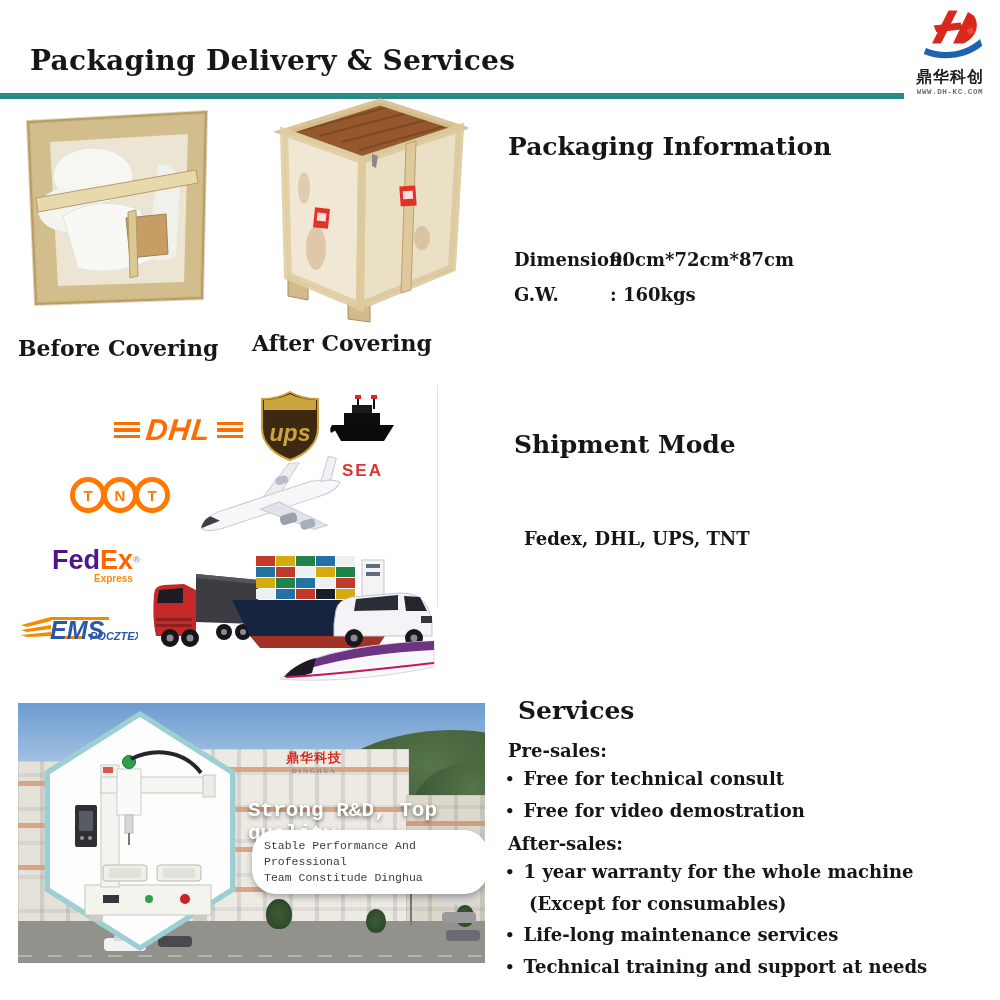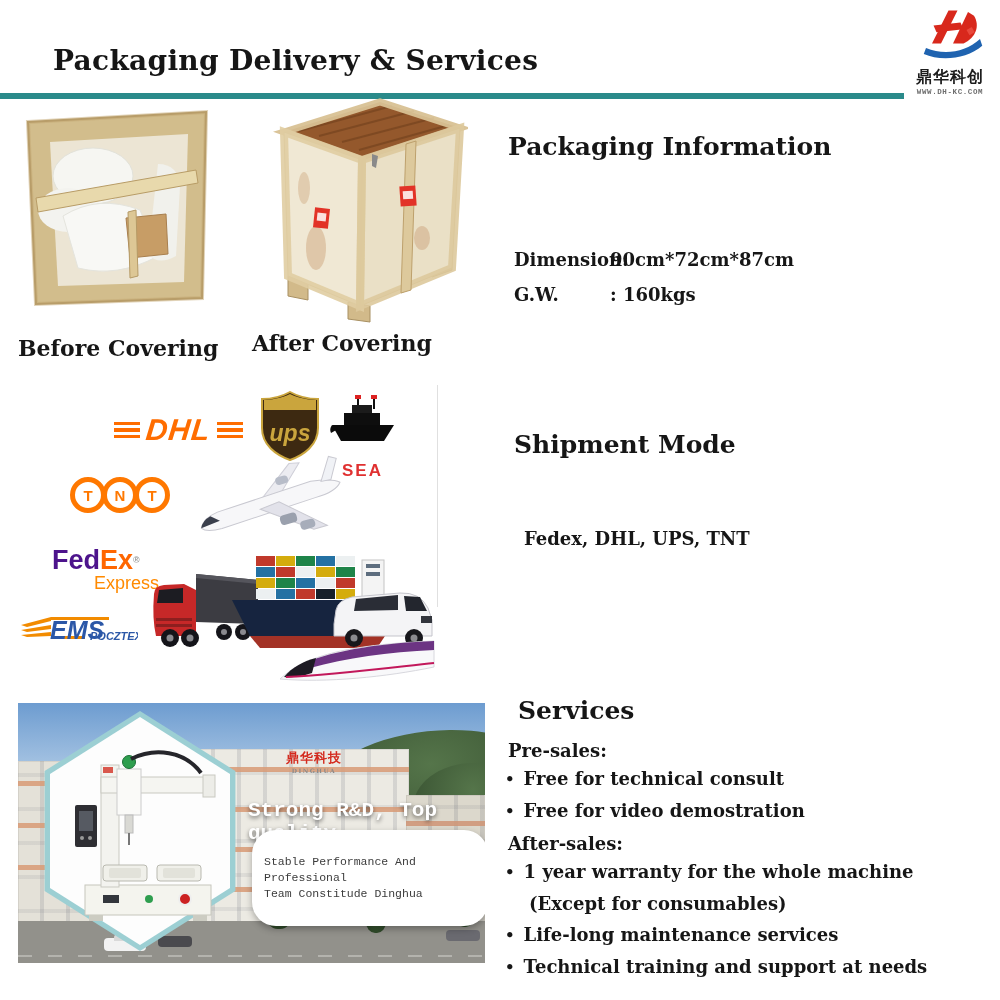--- a/index.html
+++ b/index.html
@@ -1,21 +1,21 @@
 <!DOCTYPE html>
 <html><head>
 <meta charset="utf-8">
 <style>
   html,body{margin:0;padding:0;background:#fff;}
   #page{position:relative;width:1000px;height:1000px;background:#fff;overflow:hidden;
         font-family:"DejaVu Serif","Liberation Serif",serif;color:#161616;}
   .abs{position:absolute;}
   .serifb{font-family:"DejaVu Serif","Liberation Serif",serif;font-weight:700;color:#161616;}
   .sans{font-family:Liberation Mono, monospace;}
-  .h1{font-size:28px;letter-spacing:.3px;margin-left:23px;}
+  .h1{font-size:28px;letter-spacing:.3px;}
   .h2{font-size:25px;}
   .body-line{font-size:18px;}
   .cap{font-size:22px;}
   
   #title{left:30px;top:44px;}
   #rule{left:0;top:93px;width:904px;height:6px;background:#2a8a8a;}
   #logo{left:902px;top:4px;width:96px;text-align:center;}
   #logo .cn{font-size:16px;font-weight:700;color:#1c1c1c;letter-spacing:1px;}
   #logo .web{font-size:7.5px;color:#6e6e6e;letter-spacing:.6px;font-weight:700;}
   
@@ -27,40 +27,40 @@
   .dhl .word{font-style:italic;font-weight:900;font-size:30px;color:#ff6d00;
              font-family:"Liberation Sans",sans-serif;letter-spacing:1px;transform:skewX(-6deg);}
   .tnt{left:60px;top:92px;display:flex;}
   .tnt span{width:26px;height:26px;border:5px solid #ff7800;border-radius:50%;background:#fff;
             display:flex;align-items:center;justify-content:center;color:#ff7800;font-weight:900;
             font-size:15px;font-family:"Liberation Sans",sans-serif;margin-right:-4px;}
   .fedex{left:42px;top:160px;font-family:"Liberation Sans",sans-serif;font-weight:900;}
   .fedex .fed{color:#4d148c;font-size:27px;}
   .fedex .ex{color:#ff6600;font-size:27px;}
   .fedex .reg{color:#999;font-size:9px;vertical-align:super;}
-  .fedex .express{color:#ff8a00;font-size:18px;font-weight:400;margin-left:42px;margin-top:-3px;}
+  .fedex .express{color:#ff8a00;font-size:10px;font-weight:700;margin-left:42px;margin-top:-3px;}
   .sea-txt{left:332px;top:60px;color:#e03030;font-weight:900;font-size:17px;
            font-family:"Liberation Sans",sans-serif;letter-spacing:2px;margin-top:16px;}
   
   #photo{left:18px;top:703px;width:467px;height:260px;background:#b9cfe4;overflow:hidden;}
   #sky{left:0;top:0;width:467px;height:125px;background:linear-gradient(#6d9cd0,#dcE9f4);}
   .hill{background:radial-gradient(ellipse at 50% 30%,#55754a,#324a2c);border-radius:50%;}
   .bld{box-shadow:0 0 0 1px rgba(120,120,120,.15) inset;}
   .stripe{position:absolute;left:0;width:100%;height:5px;background:#d89a76;opacity:.85;}
   .win{position:absolute;inset:0;background:
        repeating-linear-gradient(90deg,transparent 0 22px,rgba(90,95,110,.16) 22px 26px),
        repeating-linear-gradient(0deg,transparent 0 30px,rgba(90,95,110,.10) 30px 34px);}
   #ground{left:0;bottom:0;width:467px;height:42px;background:#92918b;}
   #roadmark{left:0;bottom:6px;width:467px;height:2px;opacity:.5;
             background:repeating-linear-gradient(90deg,#d5d5d0 0 14px,transparent 14px 30px);}
   .hex{clip-path:polygon(50% 0%,95% 25%,95% 75%,50% 100%,5% 75%,5% 25%);}
   #headline{left:230px;top:96px;width:236px;color:#fff;font-weight:700;font-size:21px;
             text-shadow:0 2px 4px rgba(0,0,0,.55);}
   #pill{left:234px;top:127px;width:212px;background:#fff;border-radius:24px;
-        box-shadow:0 3px 7px rgba(0,0,0,.3);padding:24px 12px;font-size:11.5px;color:#3c3c3c;
+        box-shadow:0 3px 7px rgba(0,0,0,.3);padding:8px 12px;font-size:11.5px;color:#3c3c3c;
         line-height:1.4;}
   .sign-cn{color:#d42a1e;font-weight:700;font-size:13px;letter-spacing:1px;}
   .sign-en{color:#8a8a8a;font-size:6px;letter-spacing:1.5px;font-weight:700;}
   .tree{position:absolute;background:radial-gradient(#3c5c34,#2b4226);border-radius:50% 50% 45% 45%;}
   .car{position:absolute;border-radius:4px;}
   
   .svc-row{position:absolute;left:505px;display:flex;gap:9px;font-size:18px;font-weight:700;}
   .svc-row .blt{font-size:15px;line-height:22px;}
   .indent{padding-left:24px;}
 </style>

